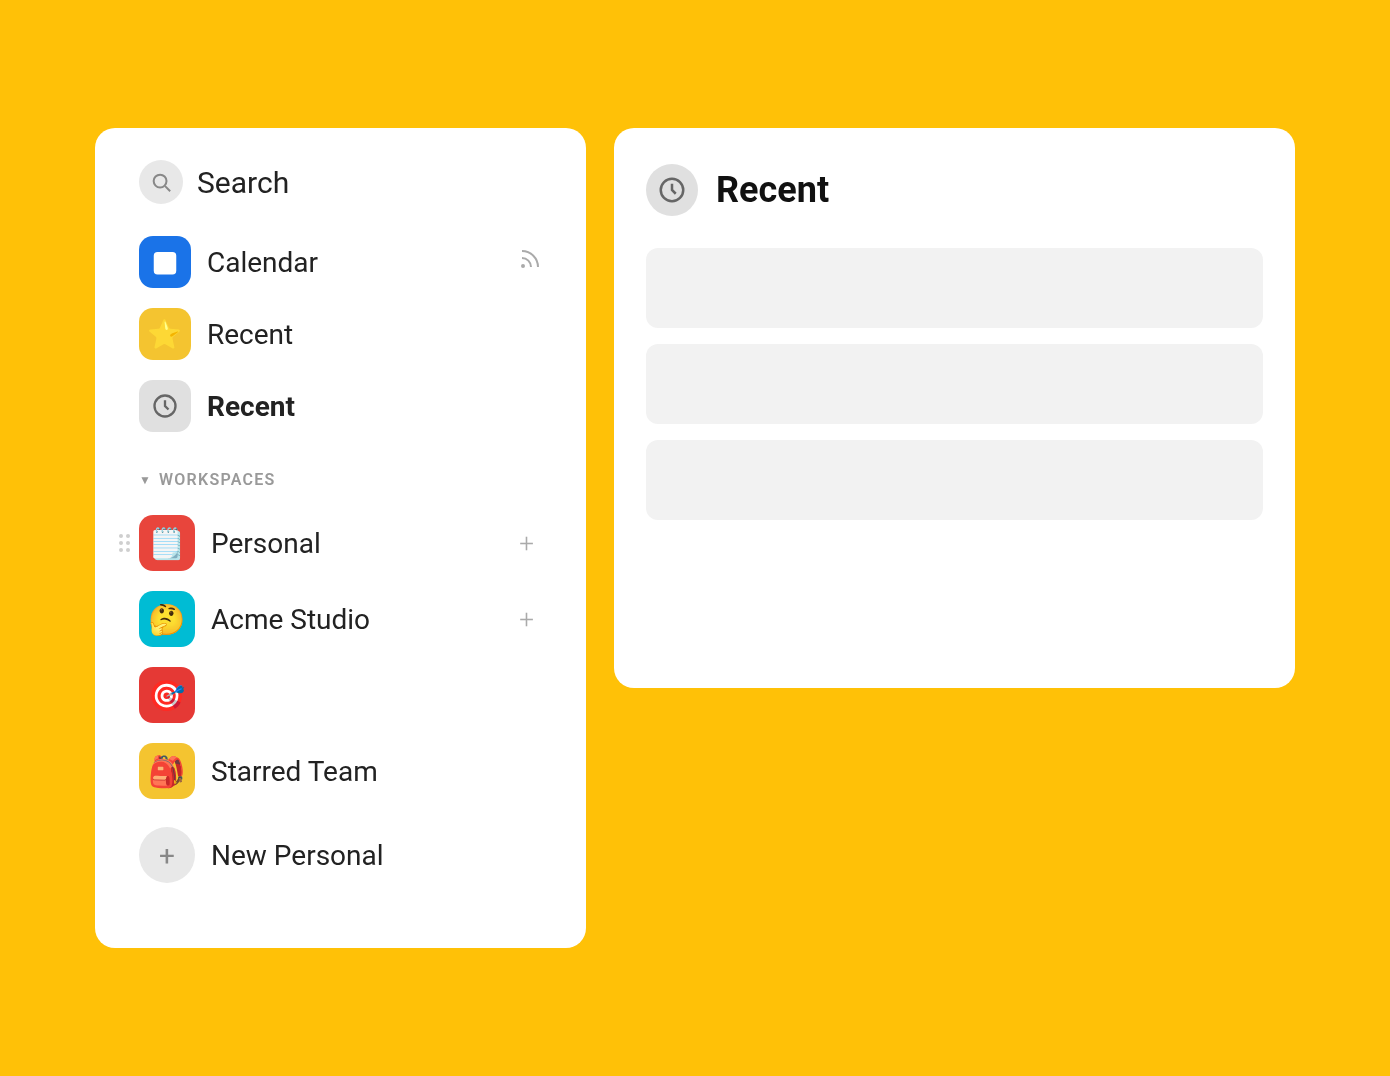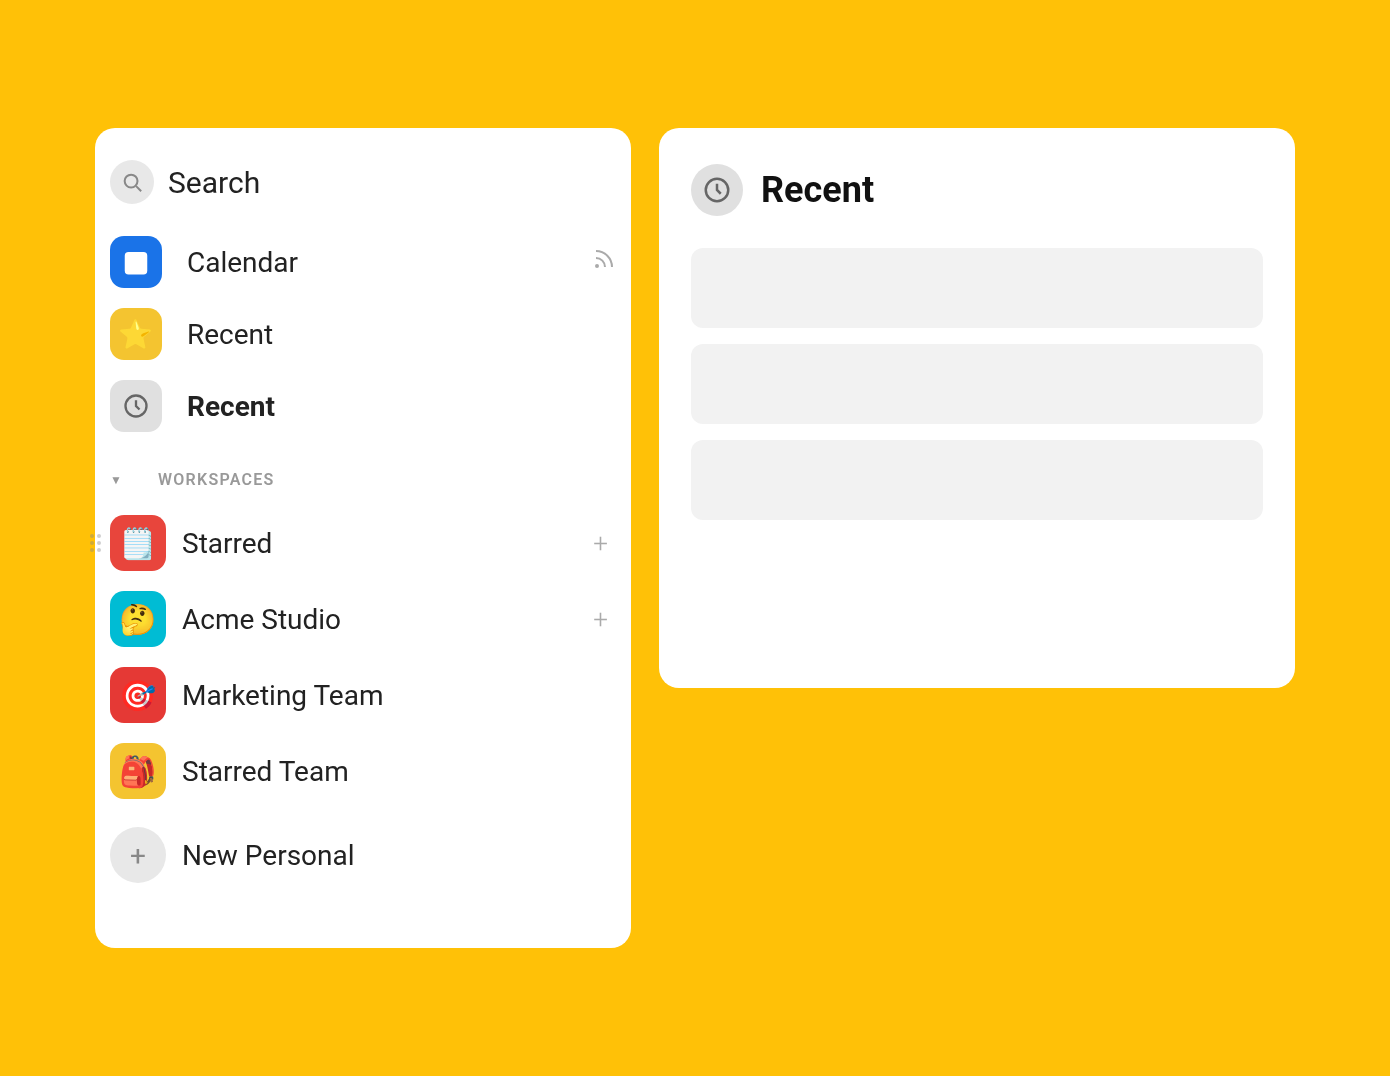--- a/index.html
+++ b/index.html
@@ -22,22 +22,22 @@
       display: flex;
       gap: 28px;
       width: 1200px;
       align-items: flex-start;
     }
 
     
     .sidebar {
       background: #ffffff;
       border-radius: 20px;
-      padding: 32px 15px;
-      width: 536px;
+      padding: 32px 44px;
+      width: 491px;
       min-height: 820px;
     }
 
     .search-row {
       display: flex;
       align-items: center;
       gap: 14px;
       margin-bottom: 22px;
       cursor: pointer;
     }
@@ -63,21 +63,21 @@
 
     .search-label {
       font-size: 30px;
       font-weight: 400;
       color: #222;
     }
 
     .nav-item {
       display: flex;
       align-items: center;
-      gap: 25px;
+      gap: 16px;
       padding: 10px 0;
       cursor: pointer;
       position: relative;
     }
 
     .nav-icon {
       width: 52px;
       height: 52px;
       border-radius: 14px;
       display: flex;
@@ -136,21 +136,20 @@
       margin-top: 28px;
       margin-bottom: 16px;
     }
 
     .section-header-label {
       font-size: 16px;
       font-weight: 600;
       color: #999;
       letter-spacing: 0.08em;
       text-transform: uppercase;
-      margin-left: 28px;
     }
 
     .chevron-down {
       color: #999;
       font-size: 12px;
     }
 
     .workspace-item {
       display: flex;
       align-items: center;
@@ -356,37 +355,36 @@
             <div class="drag-dot"></div>
         </div>
         <div class="drag-dots-row">
           <div class="drag-dot"></div>
             <div class="drag-dot"></div>
         </div>
       </div>
       <div class="workspace-icon" style="background:#e8453c;">
         <span class="emoji">🗒️</span>
       </div>
-      <span class="workspace-label">Starred</span>
+      <span class="workspace-label">Personal</span>
       <span class="add-btn">+</span>
     </div>
 
     <div class="workspace-item">
       <div class="workspace-icon" style="background:#00bcd4;">
         <span class="emoji">🤔</span>
       </div>
       <span class="workspace-label">Acme Studio</span>
       <span class="add-btn">+</span>
     </div>
 
     <div class="workspace-item">
       <div class="workspace-icon" style="background:#e53935;">
         <span class="emoji">🎯</span>
       </div>
-      <span class="workspace-label">Marketing Team</span>
     </div>
 
     <div class="workspace-item">
       <div class="workspace-icon" style="background:#f4c430;">
         <span class="emoji">🎒</span>
       </div>
       <span class="workspace-label">Starred Team</span>
     </div>
 
     <div class="new-workspace-item">

